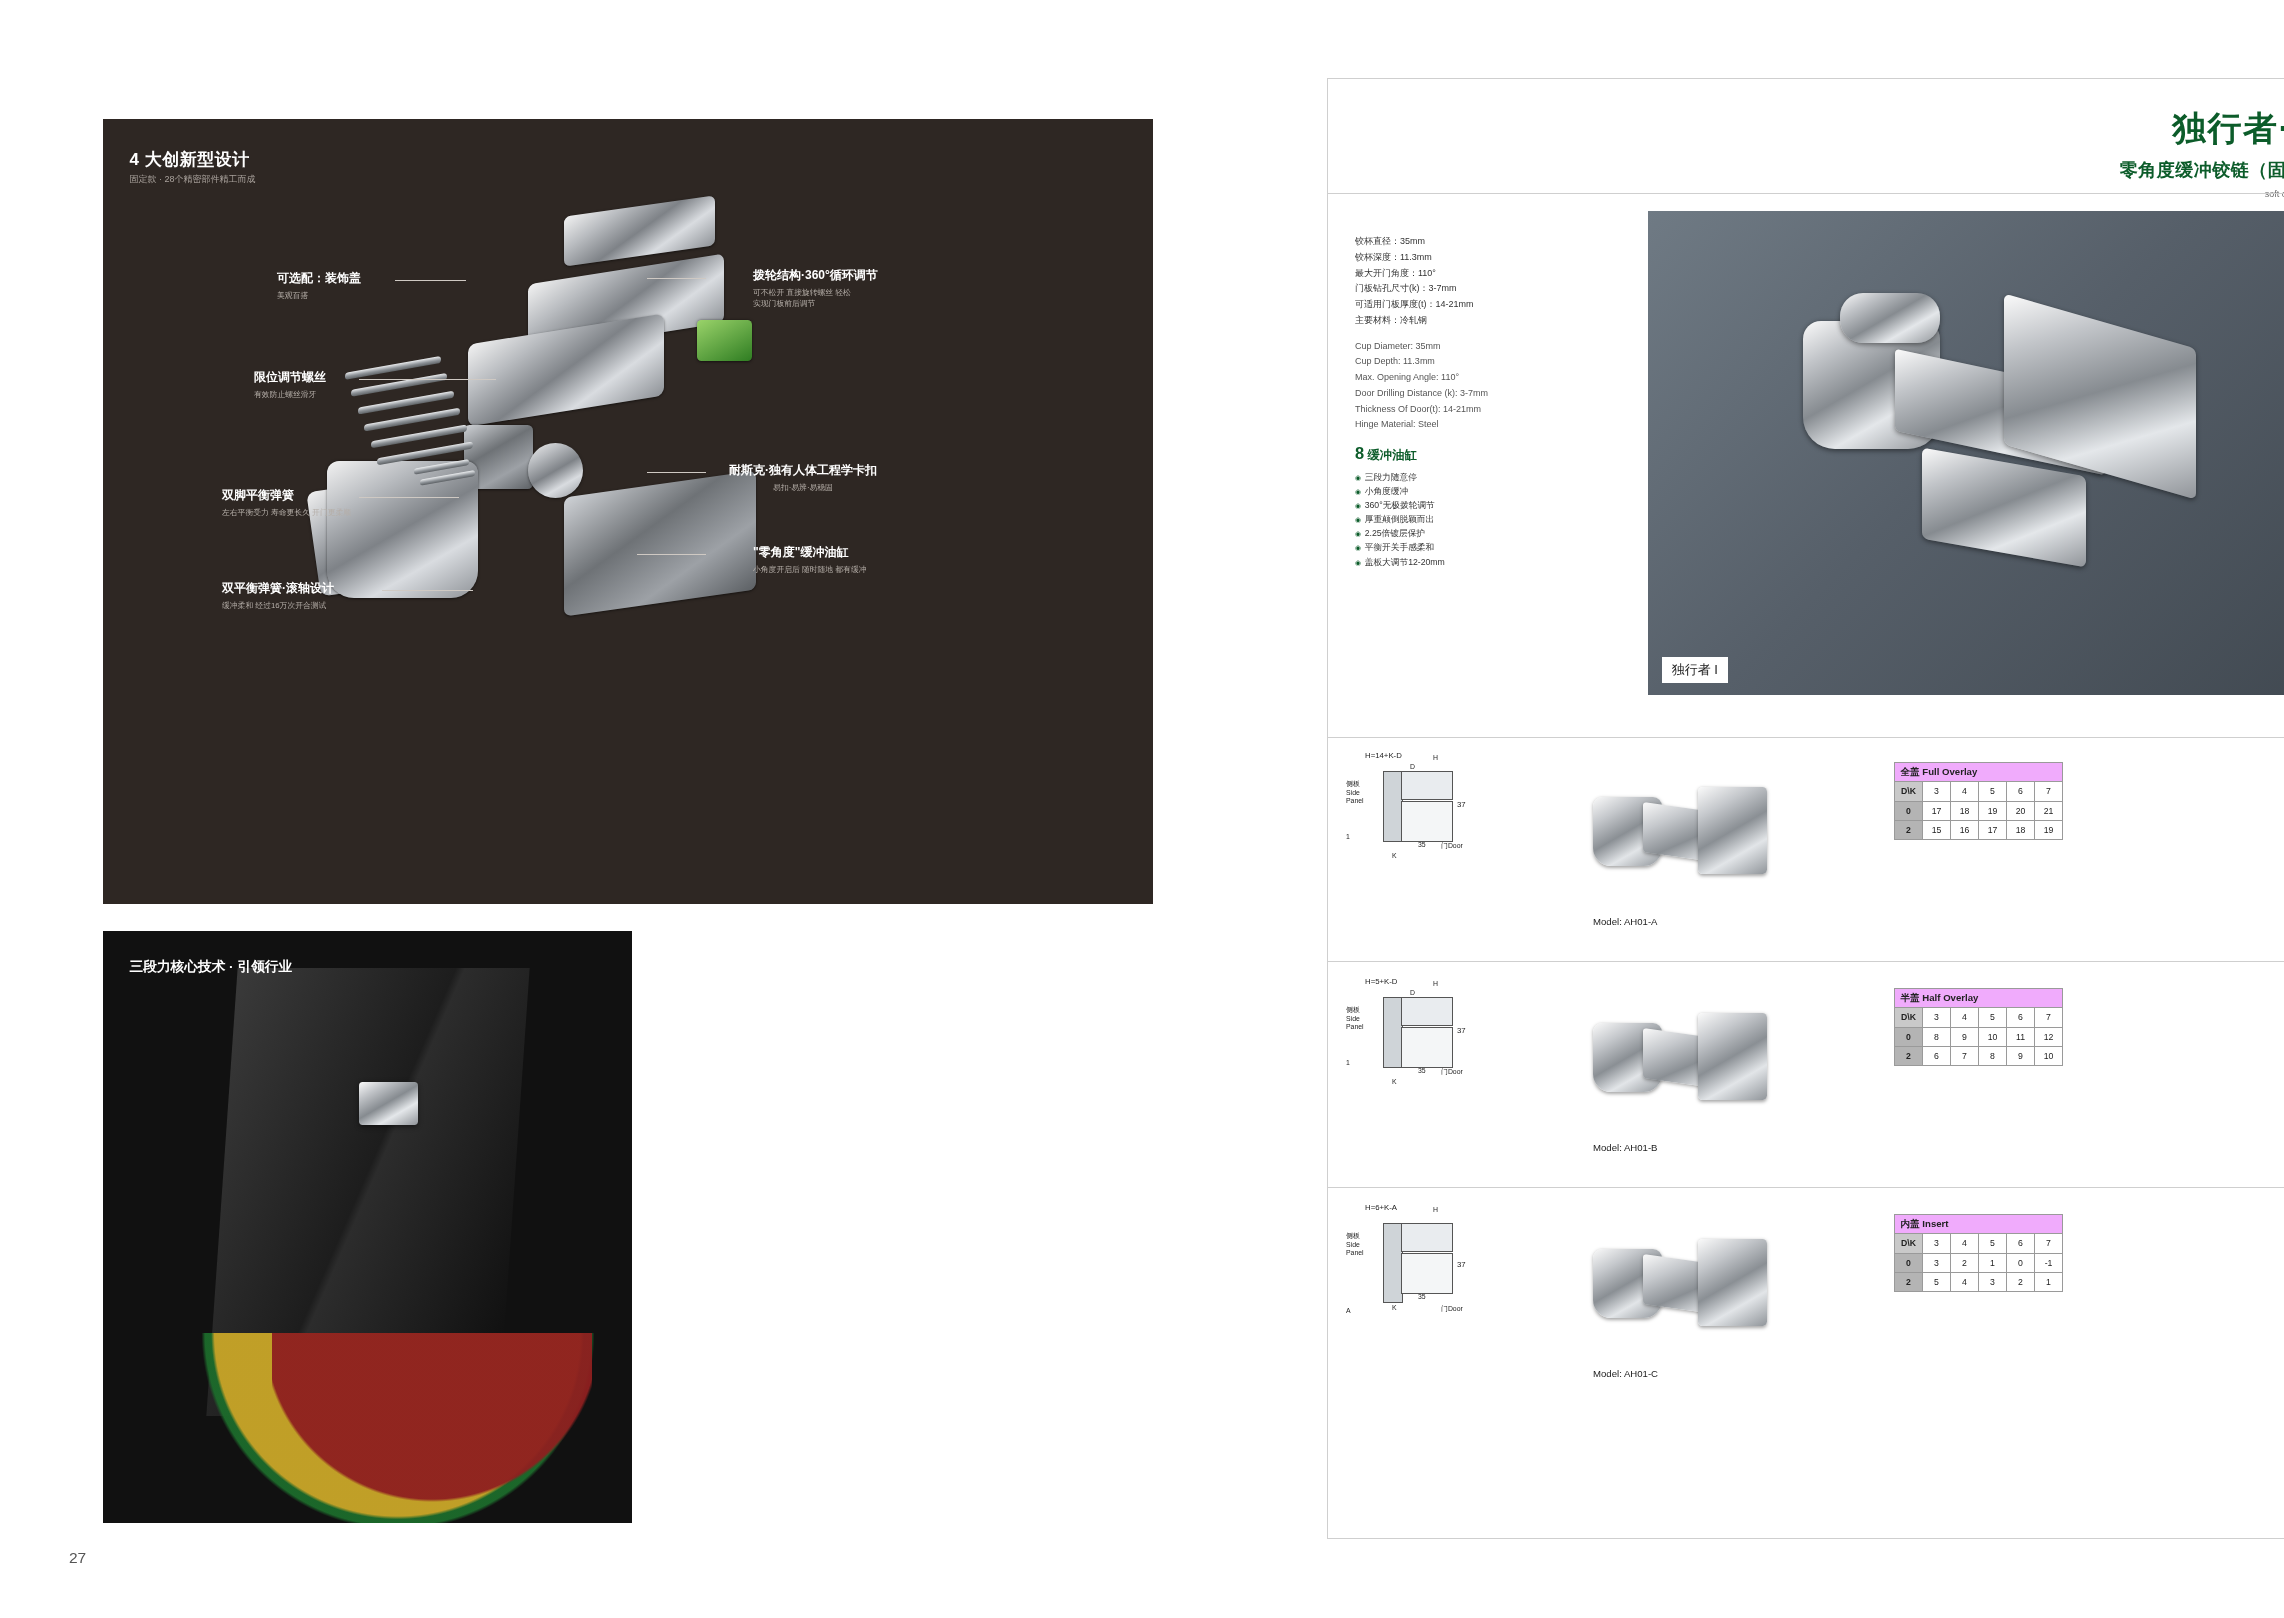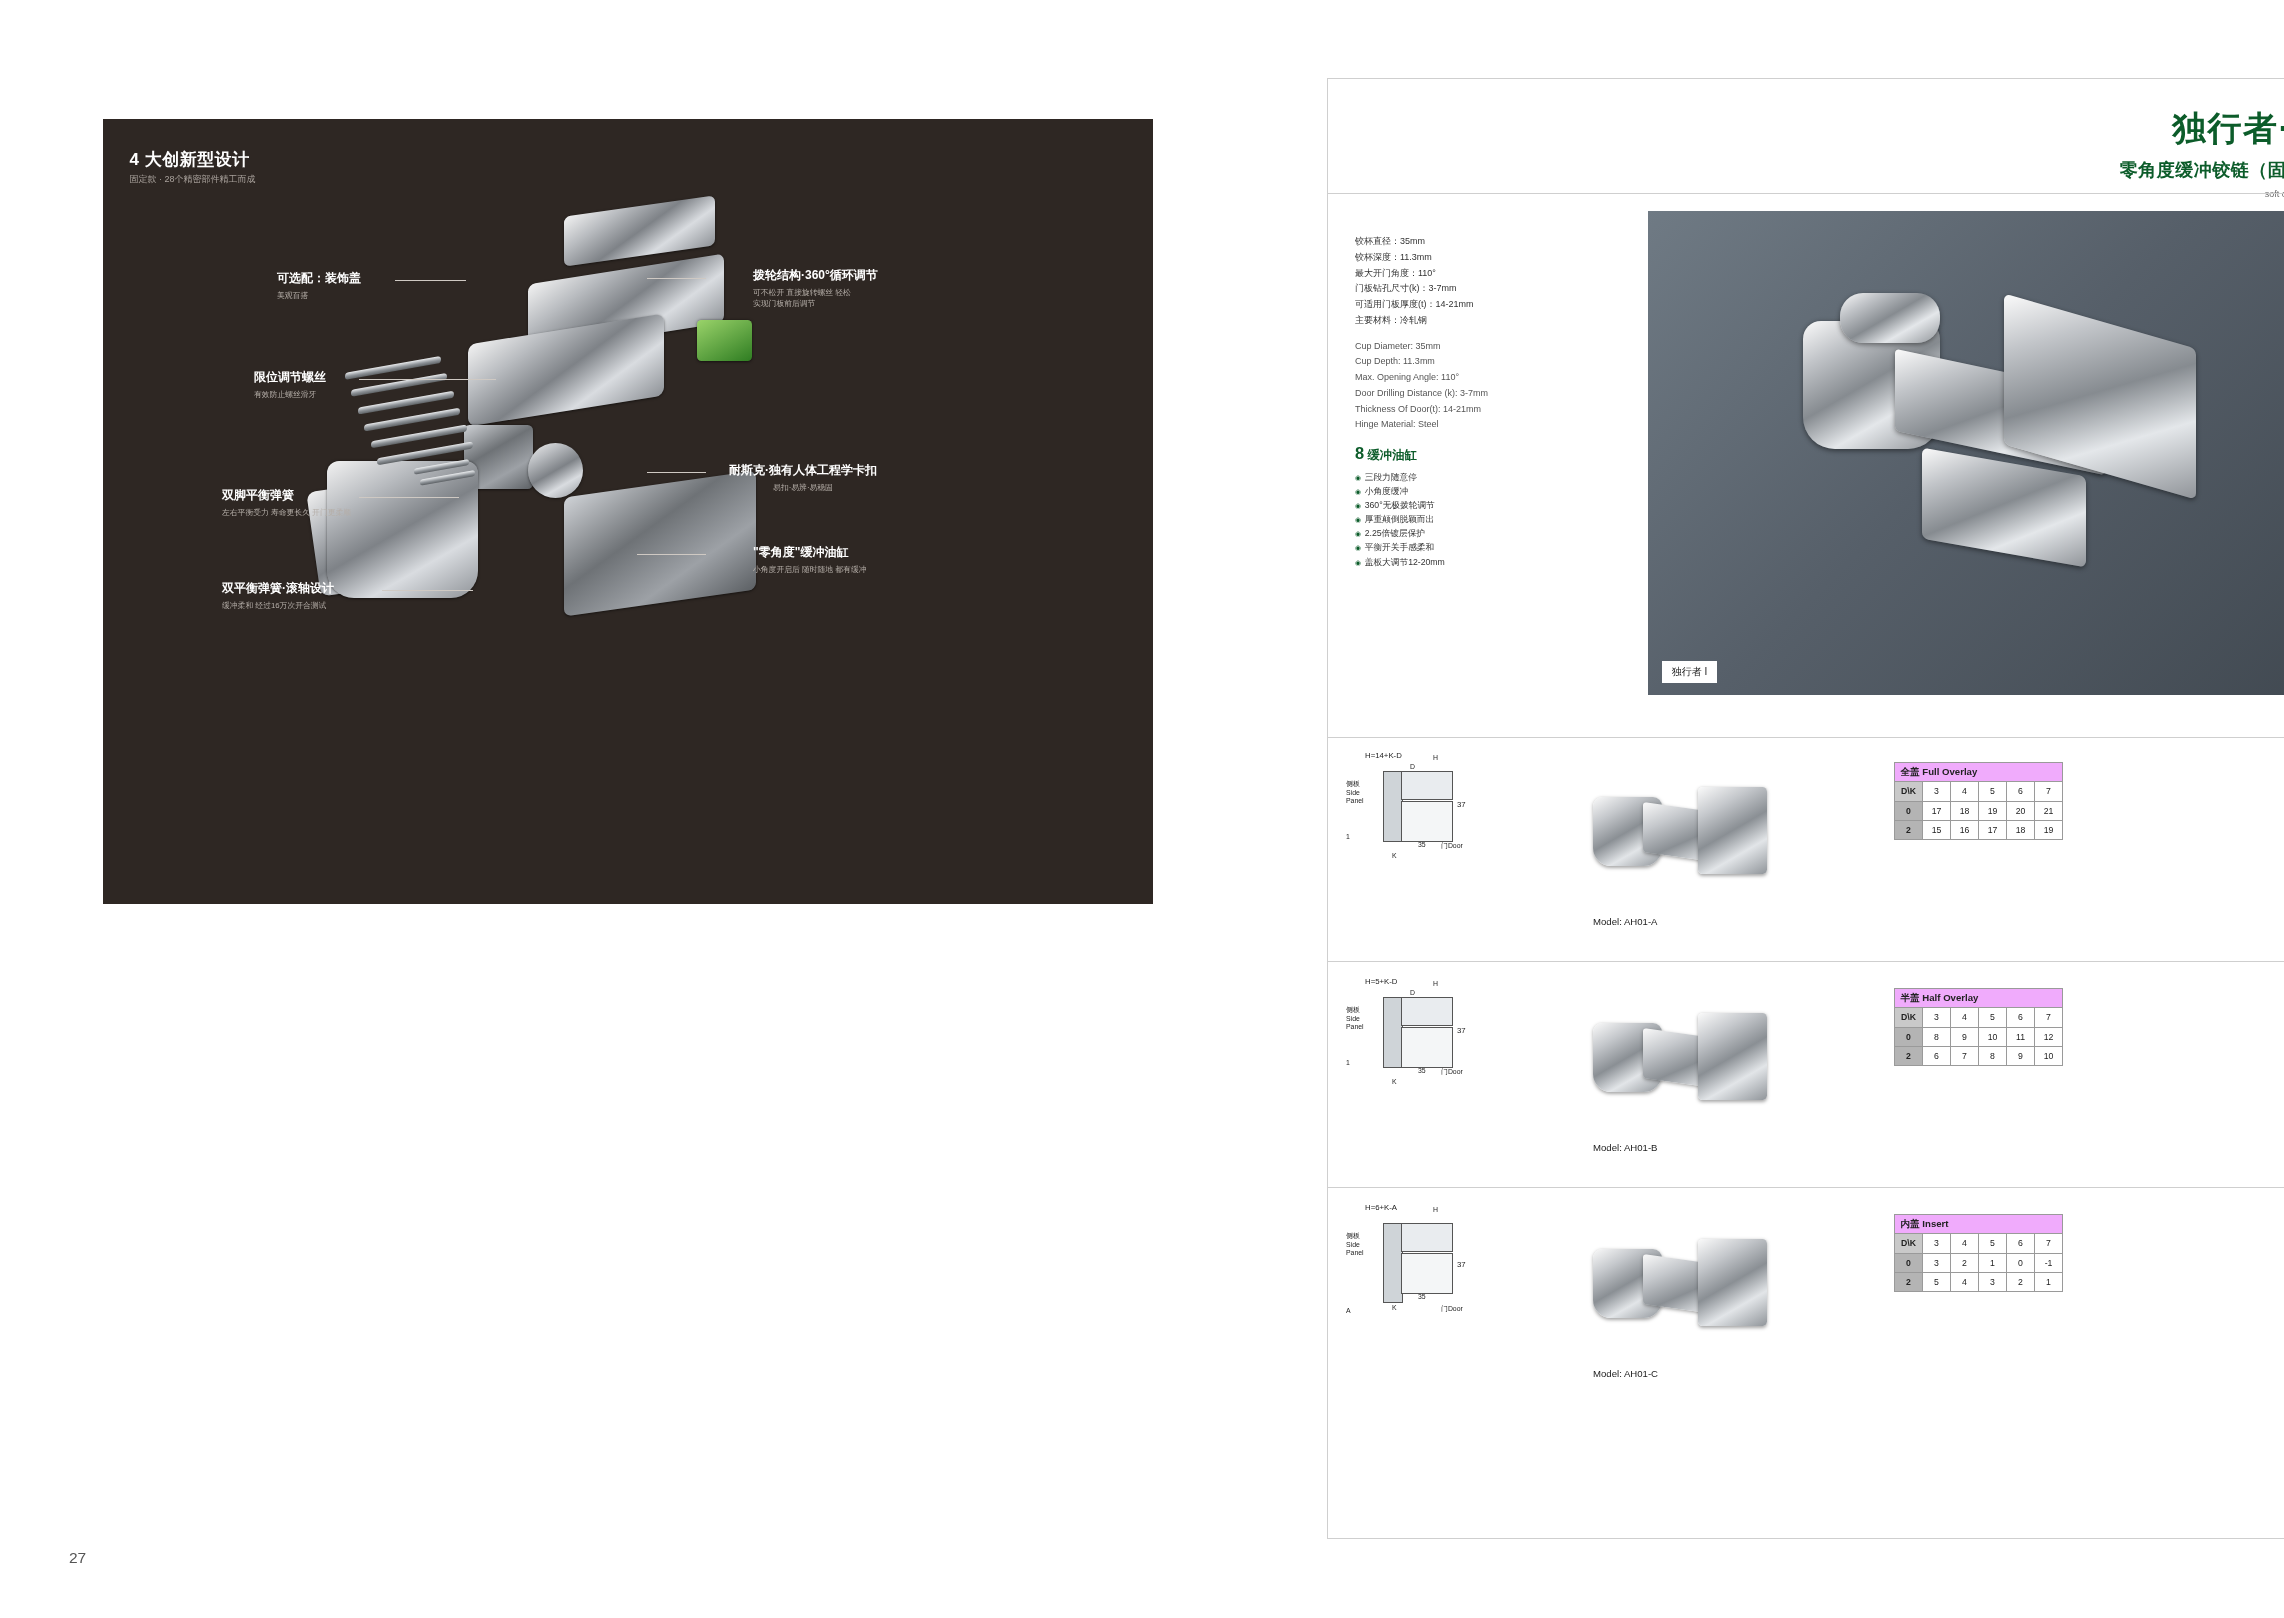--- a/index.html
+++ b/index.html
@@ -66,21 +66,21 @@
 
   .spec{position:absolute;left:27px;top:155px;width:256px;font-size:9px;color:#333;line-height:1.75;}
   .spec .en{color:#555;}
   .feat-title{position:absolute;left:27px;top:365px;font-size:12.3px;font-weight:bold;color:#0c5c2a;}
   .feat-title b{font-size:16.4px;}
   .feat-list{position:absolute;left:27px;top:391px;font-size:8.7px;color:#333;line-height:1.62;}
   .feat-list div:before{content:"◉";color:#0c5c2a;margin-right:3.7px;font-size:6.9px;}
 
   .hero{position:absolute;left:320px;top:132px;width:740px;height:484px;
         background:linear-gradient(135deg,#6f7a84 0%,#565f69 45%,#3f474f 100%);}
-  .hero-label{position:absolute;left:13.7px;bottom:12px;background:#ffffff;color:#222;font-size:10px;padding:4.1px 10px;}
+  .hero-label{position:absolute;left:13.7px;bottom:12px;background:#ffffff;color:#222;font-size:13px;padding:4.1px 10px;}
   .hero-hinge{position:absolute;left:137px;top:55px;width:466px;height:365px;}
   .hh{position:absolute;border-radius:4.6px;
       background:linear-gradient(150deg,#fbfbfb 0%,#c2c5c9 22%,#868b90 48%,#e4e7ea 70%,#8f9398 100%);
       box-shadow:0 1.8px 5.5px rgba(0,0,0,.45);}
 
   .row{position:absolute;left:0;width:100%;height:219px;}
   .rowsep{position:absolute;left:0;width:100%;height:0.9px;background:#cfcfcf;}
   .diag{position:absolute;color:#222;font-size:7.8px;}
   .diagbox{position:absolute;border:0.7px solid #555;}
   .model-label{position:absolute;font-size:9.6px;color:#222;}
@@ -165,20 +165,30 @@
       </div>
       <div class="leader" style="left:544px;top:353px;width:59px;"></div>
 
       <div class="callout right" style="left:608px;top:425px;">
         <div class="ct">"零角度"缓冲油缸</div>
         <div class="cd">小角度开启后 随时随地 都有缓冲</div>
       </div>
       <div class="leader" style="left:534px;top:435px;width:69px;"></div>
     </div>
 
+    <div class="bl-left">
+      <div class="door-shape"></div>
+      <div class="fan">
+        <span style="background:radial-gradient(circle at 50% 0,#1c6b2b 0 55%,transparent 56%);opacity:.95;"></span>
+        <span style="left:27px;width:425px;background:radial-gradient(circle at 50% 0,#c9a227 0 55%,transparent 56%);opacity:.95;"></span>
+        <span style="left:114px;width:320px;background:radial-gradient(circle at 50% 0,#8e1f1f 0 55%,transparent 56%);opacity:.95;"></span>
+      </div>
+      <div class="bl-text" style="left:26.5px;top:27px;font-size:13.7px;font-weight:bold;">三段力核心技术 · 引领行业</div>
+      <div class="hh" style="left:256px;top:151px;width:59px;height:43px;border-radius:3.7px;"></div>
+    </div>
 
 
     <div class="pagenum" style="left:69px;top:1549px;">27</div>
   </div>
 
   <div class="right-page">
 
     <div class="rp-head">
       <div class="rp-title">独行者·三段力</div>
       <div class="rp-sub">零角度缓冲铰链（固装偏心调节）</div>

